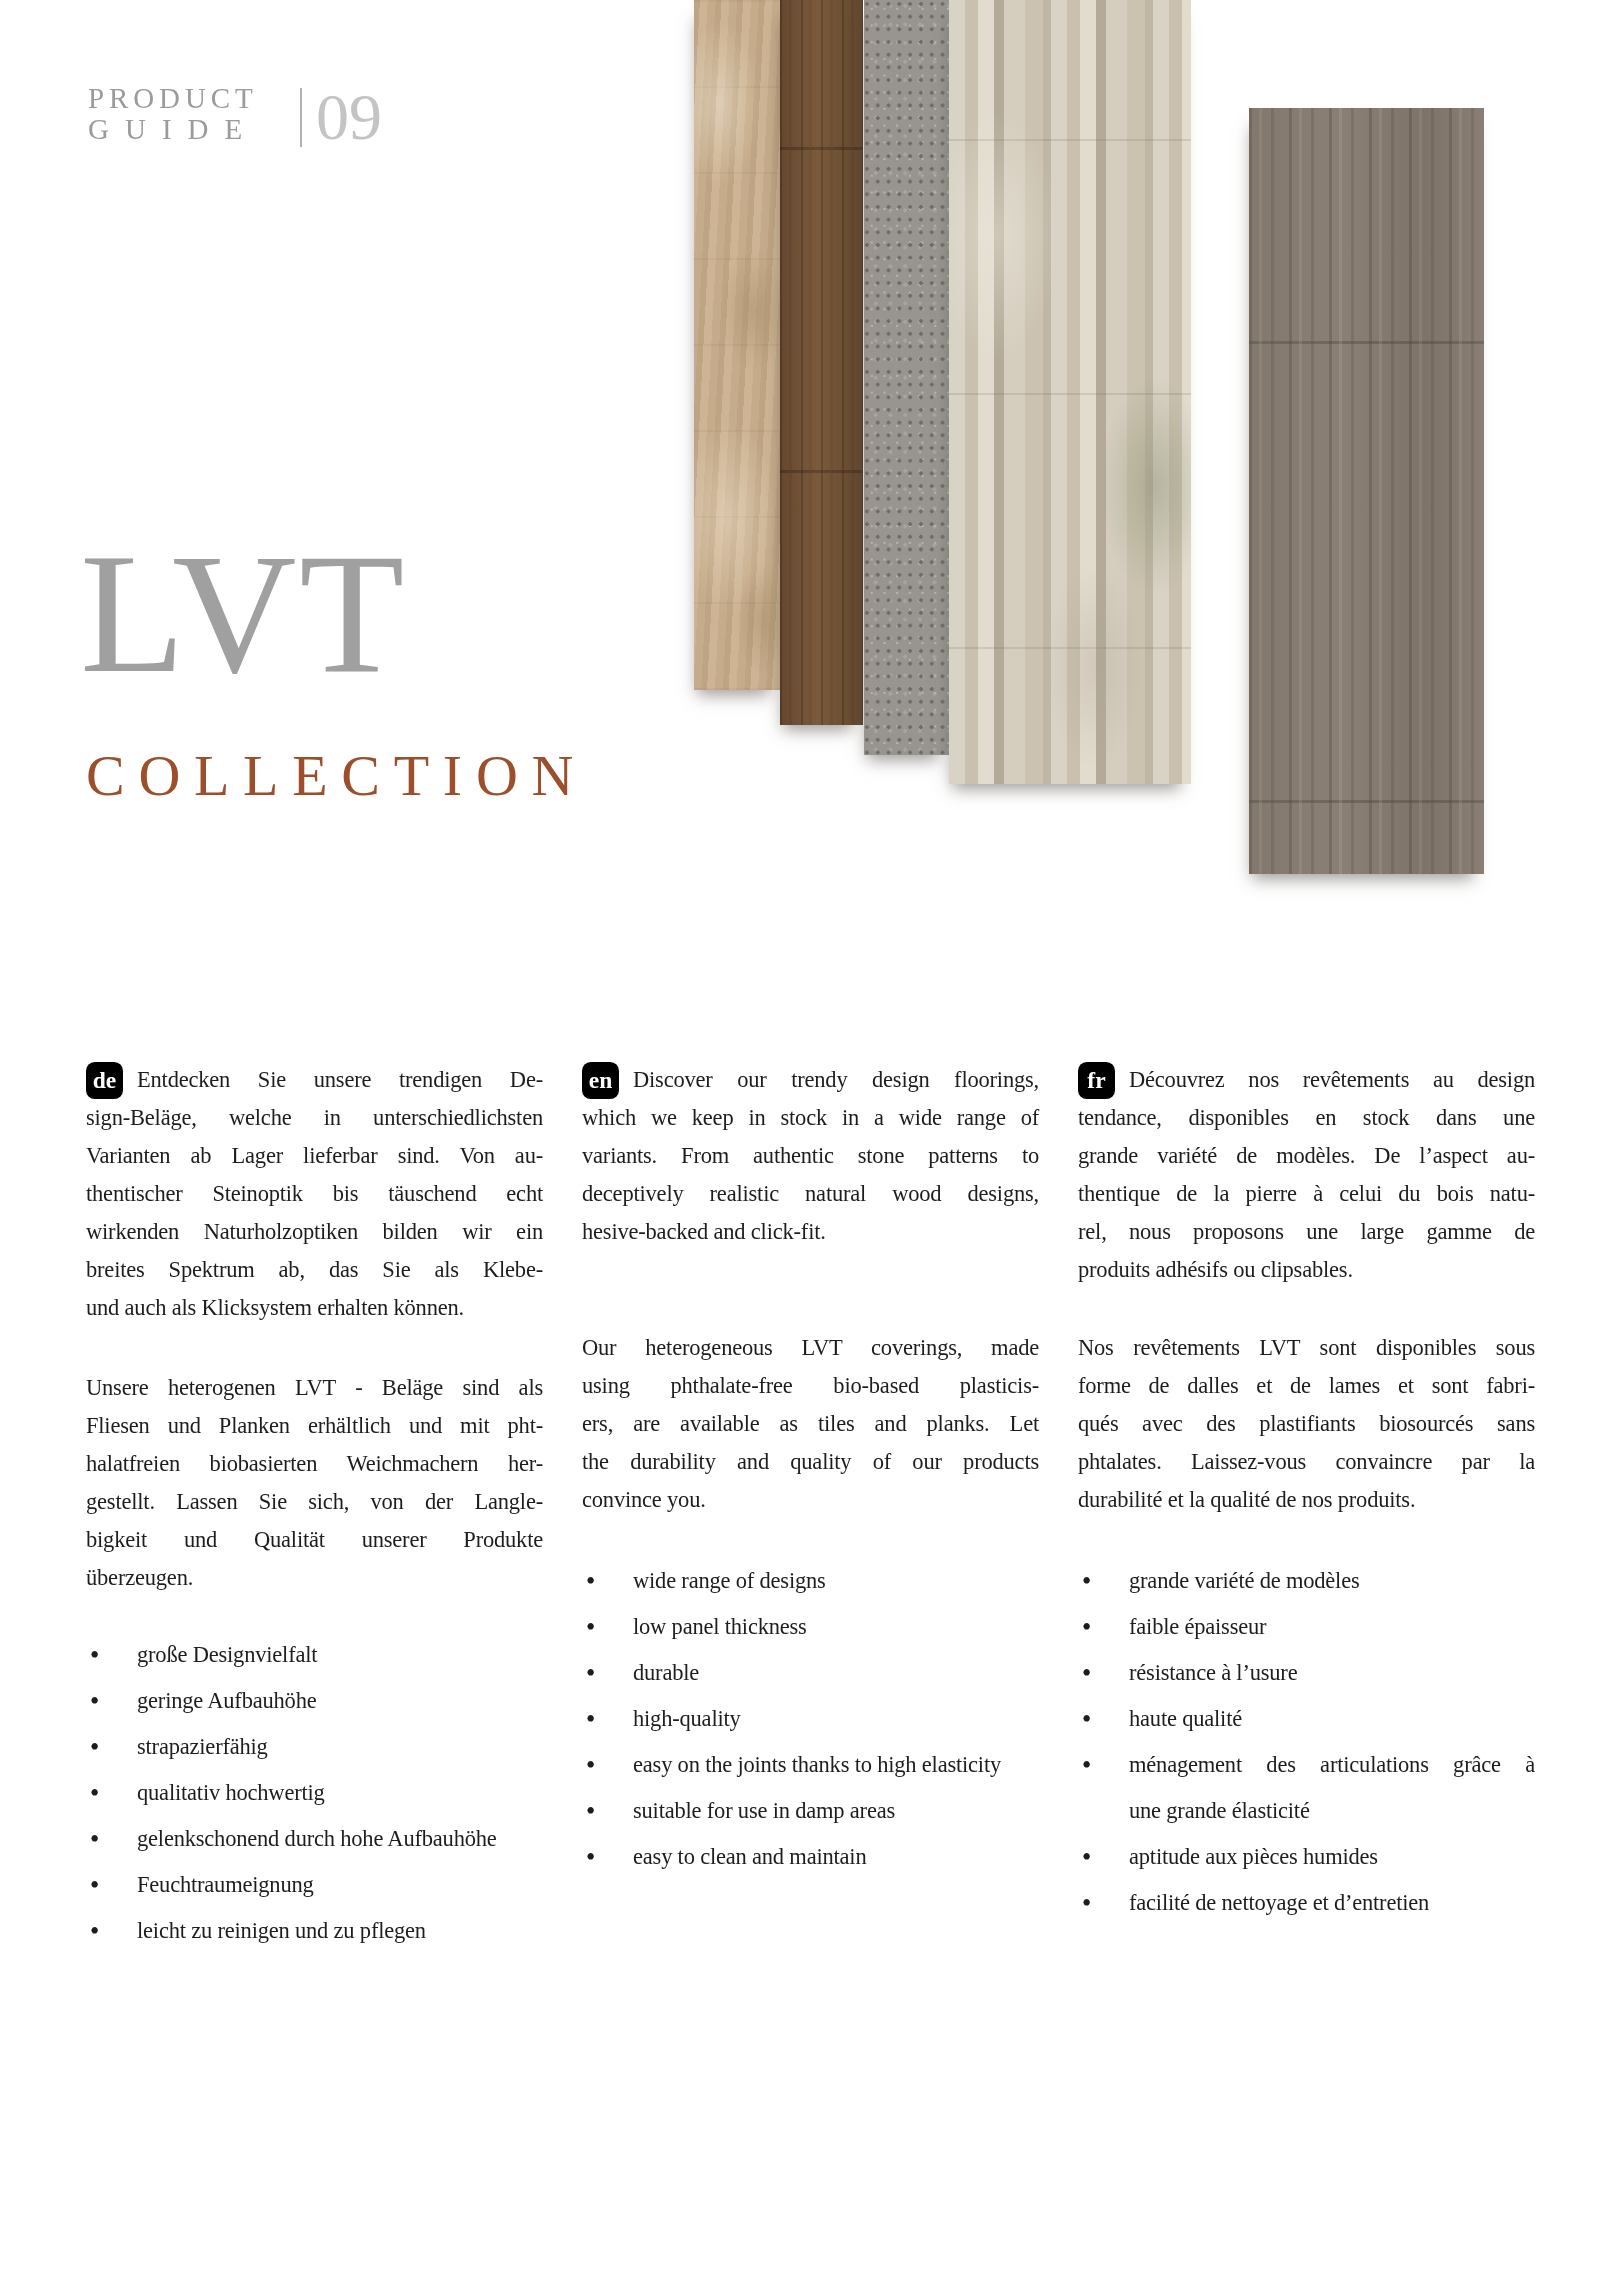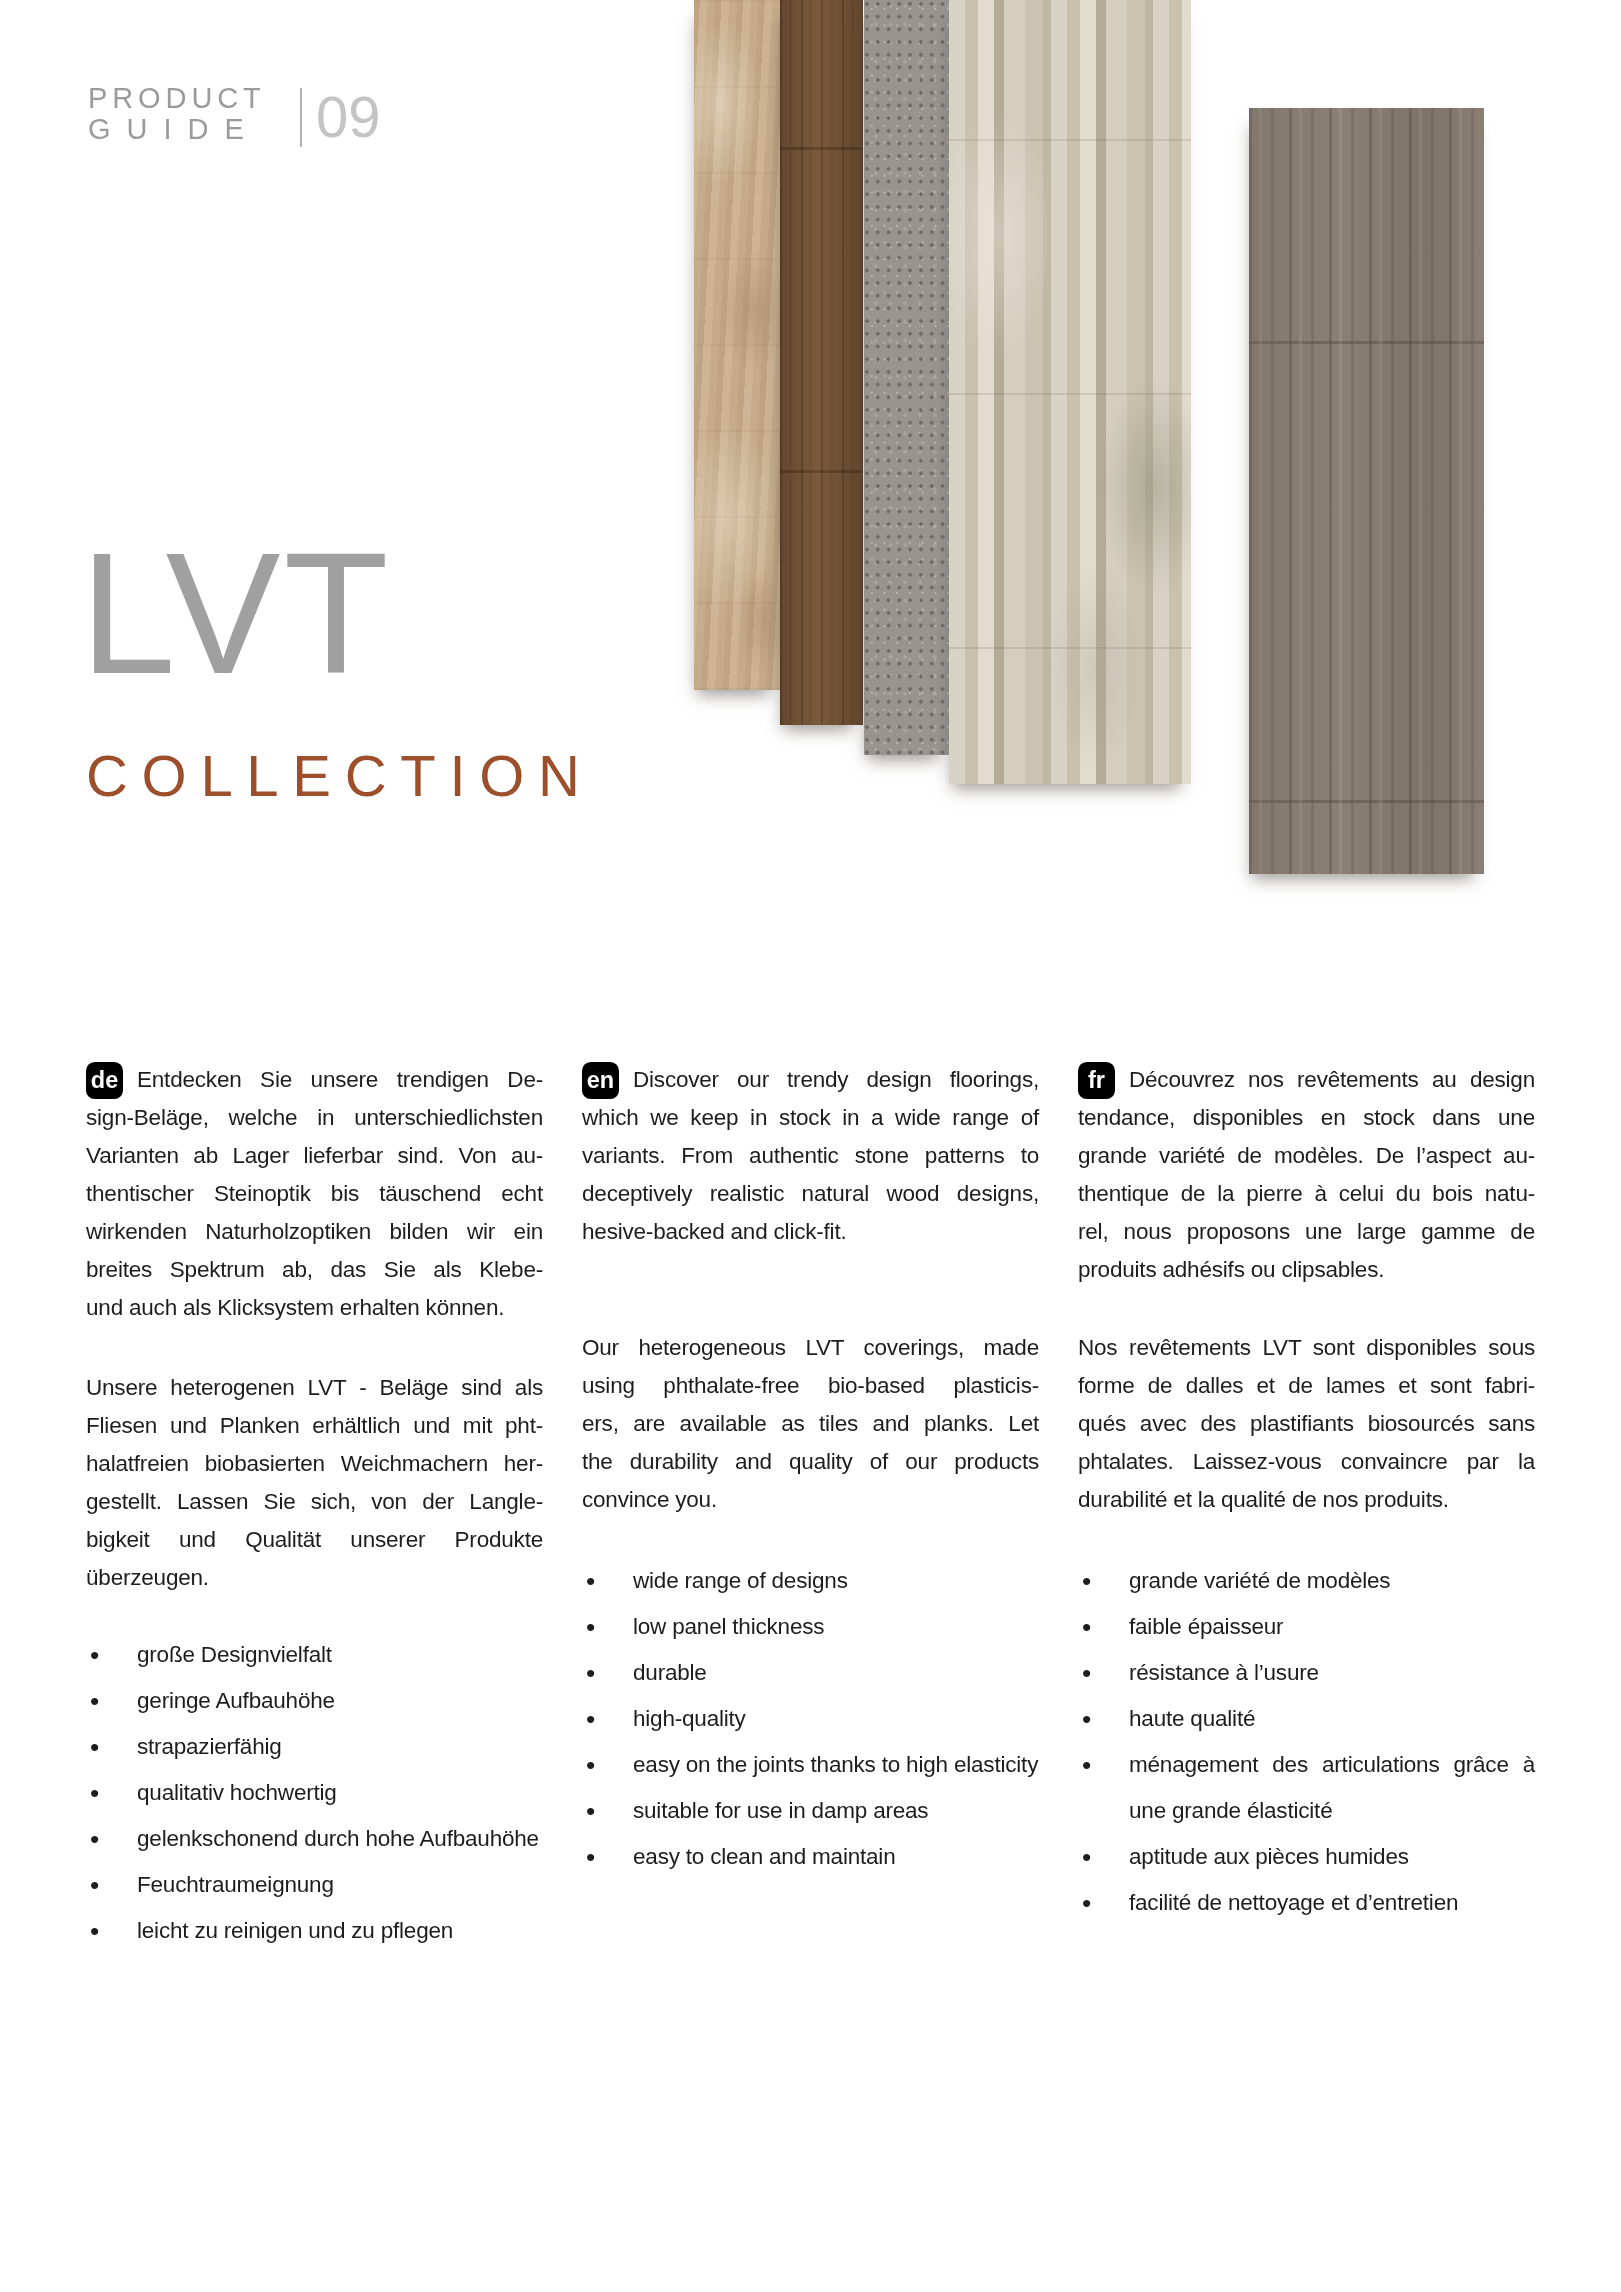--- a/index.html
+++ b/index.html
@@ -1,24 +1,24 @@
 <!DOCTYPE html>
 <html><head>
 <meta charset="utf-8">
 <style>
   html,body{margin:0;padding:0;background:#ffffff;}
   .page{position:relative;width:1621px;height:2208px;background:#ffffff;overflow:hidden;
-        font-family:Liberation Sans, sans-serif;}
+        font-family:Liberation Serif, serif;}
 
   
   .pg{position:absolute;left:88px;top:83px;color:#9b9b9b;font-size:29px;line-height:31px;}
   .pg-line1{letter-spacing:4.9px;}
   .pg-line2{letter-spacing:16px;}
   .pg-divider{position:absolute;left:300px;top:88px;width:2px;height:59px;background:#b2b3b2;}
-  .pg-number{position:absolute;left:316px;top:82px;font-size:58px;line-height:69px;color:#c3c4c3;}
+  .pg-number{position:absolute;left:316px;top:82px;font-size:66px;line-height:69px;color:#c3c4c3;}
 
   
   .swatch{position:absolute;top:0;box-shadow:-3.9px 11.8px 15.7px -6.9px rgba(80,74,68,0.55);}
   .sw-travertine{left:694px;width:86px;height:690px;background-color:#c7ae8e;
     background-image:
       radial-gradient(ellipse 59px 118px at 30% 15%, rgba(255,252,240,0.35), transparent 70%),
       radial-gradient(ellipse 49px 88px at 70% 45%, rgba(160,130,95,0.40), transparent 70%),
       radial-gradient(ellipse 69px 137px at 40% 75%, rgba(255,245,230,0.35), transparent 70%),
       radial-gradient(ellipse 39px 78px at 80% 90%, rgba(150,120,85,0.30), transparent 70%),
       repeating-linear-gradient(93deg, rgba(170,140,105,0.28) 0 5.9px, rgba(224,199,168,0.25) 5.9px 13.7px, rgba(190,160,125,0.18) 13.7px 21.6px),

